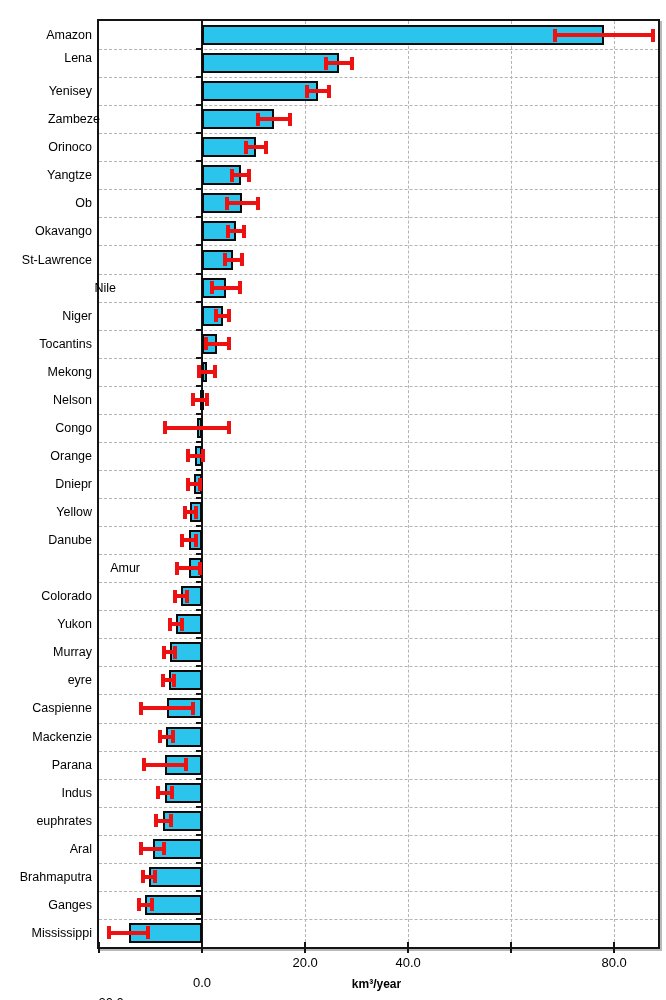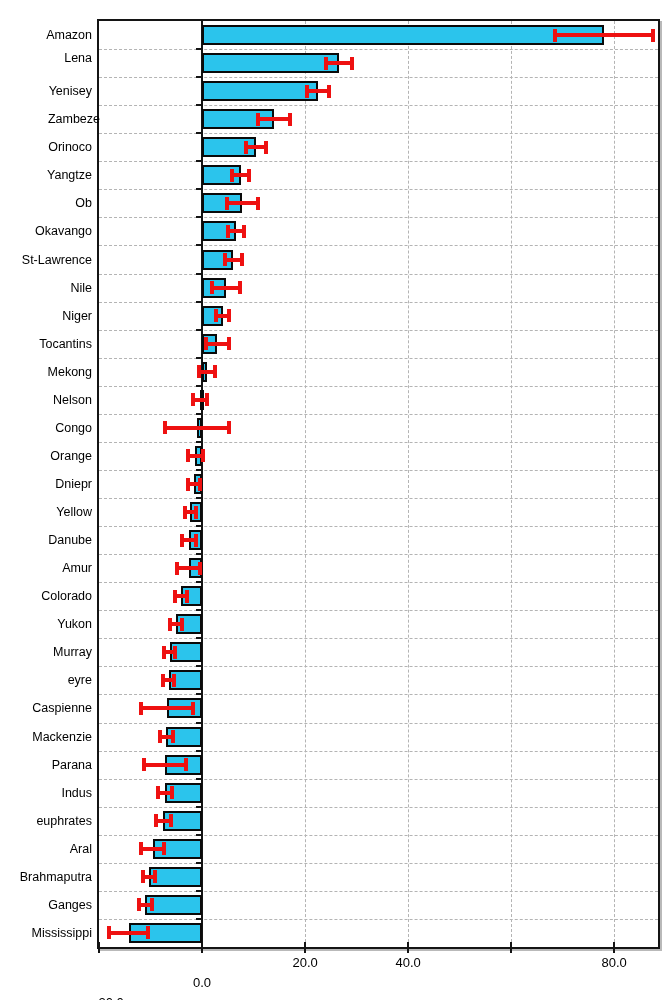--- a/index.html
+++ b/index.html
@@ -259,31 +259,31 @@
   <div class="ylabels">
       <div class="ylabel" style="top: 21px; height: 28.0606px;">Amazon</div>
       <div class="ylabel" style="top: 44px; height: 28.0606px;">Lena</div>
       <div class="ylabel" style="top: 77.1212px; height: 28.0606px;">Yenisey</div>
       <div class="ylabel" style="top: 105.182px; height: 28.0606px; margin-left: 8px;">Zambeze</div>
       <div class="ylabel" style="top: 133.242px; height: 28.0606px;">Orinoco</div>
       <div class="ylabel" style="top: 161.303px; height: 28.0606px;">Yangtze</div>
       <div class="ylabel" style="top: 189.364px; height: 28.0606px;">Ob</div>
       <div class="ylabel" style="top: 217.424px; height: 28.0606px;">Okavango</div>
       <div class="ylabel" style="top: 245.485px; height: 28.0606px;">St-Lawrence</div>
-      <div class="ylabel" style="top: 273.545px; height: 28.0606px;">Nile</div>
+      <div class="ylabel" style="top: 273.545px; height: 28.0606px; margin-left: 24px;">Nile</div>
       <div class="ylabel" style="top: 301.606px; height: 28.0606px;">Niger</div>
       <div class="ylabel" style="top: 329.667px; height: 28.0606px;">Tocantins</div>
       <div class="ylabel" style="top: 357.727px; height: 28.0606px;">Mekong</div>
       <div class="ylabel" style="top: 385.788px; height: 28.0606px;">Nelson</div>
       <div class="ylabel" style="top: 413.848px; height: 28.0606px;">Congo</div>
       <div class="ylabel" style="top: 441.909px; height: 28.0606px;">Orange</div>
       <div class="ylabel" style="top: 469.97px; height: 28.0606px;">Dniepr</div>
       <div class="ylabel" style="top: 498.03px; height: 28.0606px;">Yellow</div>
       <div class="ylabel" style="top: 526.091px; height: 28.0606px;">Danube</div>
-      <div class="ylabel" style="top: 554.152px; height: 28.0606px;">Amur</div>
+      <div class="ylabel" style="top: 554.152px; height: 28.0606px; padding-left: 48px;">Amur</div>
       <div class="ylabel" style="top: 582.212px; height: 28.0606px;">Colorado</div>
       <div class="ylabel" style="top: 610.273px; height: 28.0606px;">Yukon</div>
       <div class="ylabel" style="top: 638.333px; height: 28.0606px;">Murray</div>
       <div class="ylabel" style="top: 666.394px; height: 28.0606px;">eyre</div>
       <div class="ylabel" style="top: 694.455px; height: 28.0606px;">Caspienne</div>
       <div class="ylabel" style="top: 722.515px; height: 28.0606px;">Mackenzie</div>
       <div class="ylabel" style="top: 750.576px; height: 28.0606px;">Parana</div>
       <div class="ylabel" style="top: 778.636px; height: 28.0606px;">Indus</div>
       <div class="ylabel" style="top: 806.697px; height: 28.0606px;">euphrates</div>
       <div class="ylabel" style="top: 834.758px; height: 28.0606px;">Aral</div>
@@ -298,13 +298,14 @@
       <div class="xtick-label" style="left: 202.041px; top: 955px; margin-top: 20px;">0.0</div>
       <div class="out-tick" style="left: 304.083px; top: 947px;"></div>
       <div class="xtick-label" style="left: 305.083px; top: 955px;">20.0</div>
       <div class="out-tick" style="left: 407.124px; top: 947px;"></div>
       <div class="xtick-label" style="left: 408.124px; top: 955px;">40.0</div>
       <div class="out-tick" style="left: 510.166px; top: 947px;"></div>
       <div class="xtick-label" style="left: 511.166px; top: 1012px;">60.0</div>
       <div class="out-tick" style="left: 613.207px; top: 947px;"></div>
       <div class="xtick-label" style="left: 614.207px; top: 955px;">80.0</div>
     </div>
+  <div class="xlabel">km³/year</div>
 </div>
 
 </body></html>

